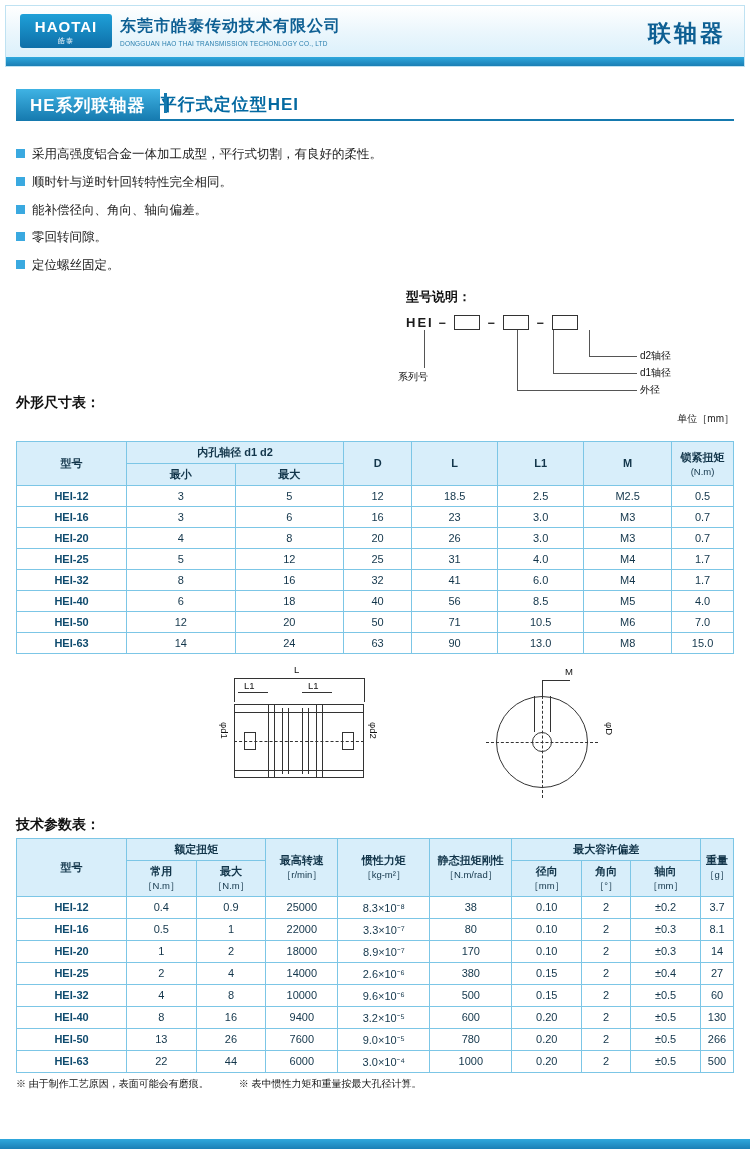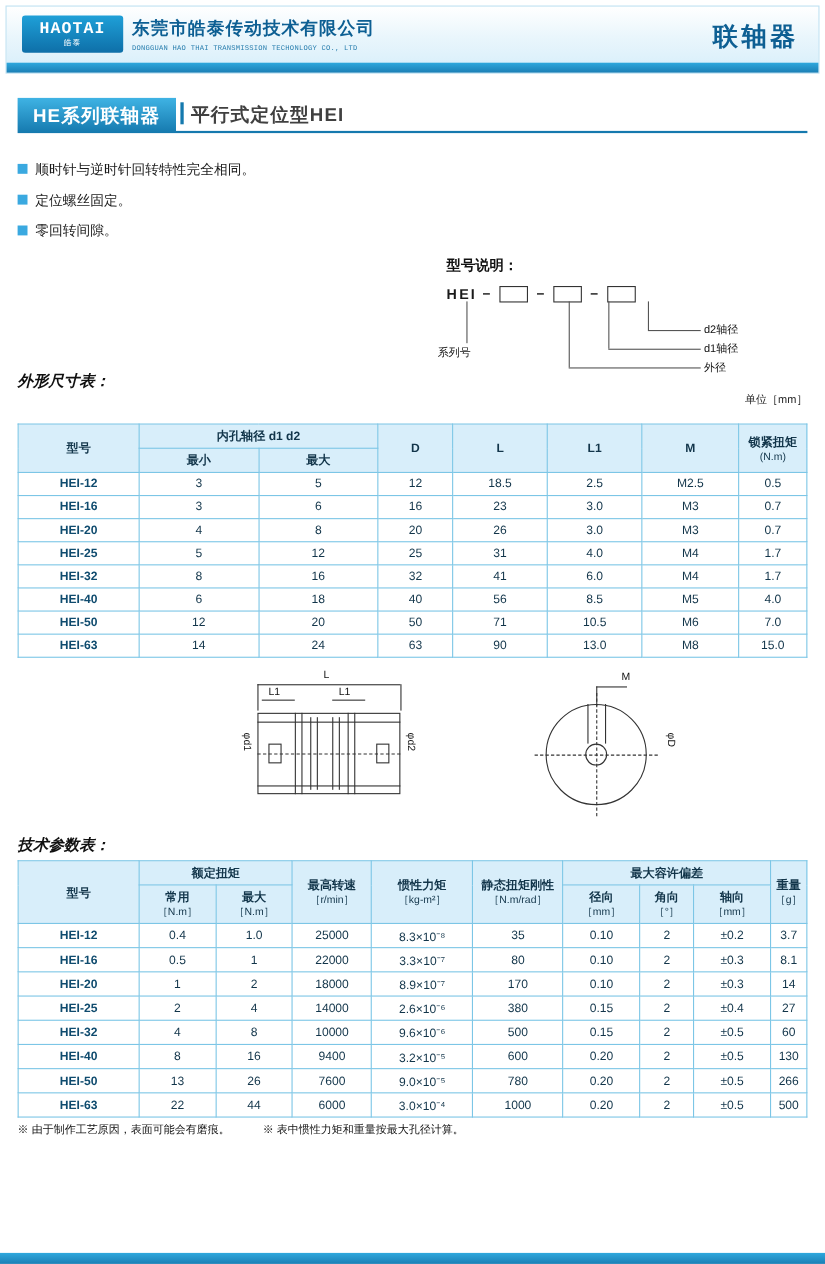--- a/index.html
+++ b/index.html
@@ -19,21 +19,21 @@
     margin:5px 5px 0 5px;
     background:linear-gradient(180deg,#ffffff 0%,#eaf6fc 45%,#d6eefa 100%);
     border:1px solid #bfe2f2;
   }
   .hdr-bottom-bar {
     position:absolute; left:0; right:0; bottom:0; height:9px;
     background:linear-gradient(180deg,#2fa8dd,#1b7fb5);
   }
   .logo-wrap {
     position:absolute; left:14px; top:8px;
-    display:flex; align-items:center; gap:8px;font-family:Liberation Mono, monospace;
+    display:flex; align-items:center; gap:8px;
   }
   .logo-badge {
     width:92px; height:34px;
     background:linear-gradient(180deg,#1fa0d8,#0e6fa8);
     border-radius:3px;
     display:flex; flex-direction:column; align-items:center; justify-content:center;
     color:#fff; line-height:1;
   }
   .logo-badge .lb-main { font-size:15px; font-weight:bold; letter-spacing:1px; }
   .logo-badge .lb-sub { font-size:7px; margin-top:3px; letter-spacing:1px; }
@@ -54,22 +54,22 @@
     display:flex; align-items:stretch; height:32px;
   }
   .title-blue {
     background:linear-gradient(180deg,#3fb3e4,#1579ae);
     color:#fff; font-size:17px; font-weight:bold;
     display:flex; align-items:center; padding:0 14px;
     letter-spacing:1px;
   }
   .title-rest {
     flex:1; border-bottom:2px solid #1579ae;
-    display:flex; align-items:center; padding-left:14px;
-    font-size:17px; font-weight:bold; color:#404040;
+    display:flex; align-items:center; 
+    font-size:17px; font-weight:bold; color:#0369a1;
     letter-spacing:1px;
     position:relative;
   }
   .title-rest:before {
     content:""; position:absolute; left:4px; top:4px; bottom:6px;
     width:3px; background:#1579ae;
   }
 
   
   .top-area { display:flex; margin:14px 16px 0 16px; }
@@ -135,21 +135,21 @@
   .model-core { position:absolute; left:390px; top:26px; display:flex; align-items:center; font-size:13px; font-weight:bold; }
   .model-core .code { letter-spacing:2px; }
   .mbox { width:26px; height:15px; border:1px solid #333; margin:0 3px; }
   .dash { margin:0 2px; }
   .leader-lbl { position:absolute; font-size:10px; color:#111; white-space:nowrap; }
   .leader-v { position:absolute; border-left:1px solid #555; }
   .leader-h { position:absolute; border-top:1px solid #555; }
 
   
   .sec-head {
-    margin:6px 16px 0 16px; font-size:14px; font-weight:bold; color:#111;font-style:italic;
+    margin:6px 16px 0 16px; font-size:14px; font-weight:bold; color:#111;
   }
   .unit-note { text-align:right; margin:0 16px 15px 16px; font-size:10px; color:#222; }
 
   
   table.dt {
     width:718px; margin:0 16px; border-collapse:collapse;
     font-size:11px;
   }
   table.dt th, table.dt td {
     border:1px solid #7cc6e6; text-align:center; padding:3px 2px;
@@ -201,29 +201,37 @@
 <div class="title-row">
   <div class="title-blue">HE系列联轴器</div>
   <div class="title-rest">平行式定位型HEI</div>
 </div>
 
 <div class="top-area">
 
   <div class="features">
     <div class="feat-item">
       <span class="feat-bullet"></span>
+      <span>采用高强度铝合金一体加工成型，平行式切割，有良好的柔性。</span>
+    </div>
+    <div class="feat-item">
+      <span class="feat-bullet"></span>
       <span>顺时针与逆时针回转特性完全相同。</span>
+    </div>
+    <div class="feat-item">
+      <span class="feat-bullet"></span>
+      <span>能补偿径向、角向、轴向偏差。</span>
+    </div>
+    <div class="feat-item">
+      <span class="feat-bullet"></span>
+      <span>零回转间隙。</span>
     </div>
     <div class="feat-item">
       <span class="feat-bullet"></span>
       <span>定位螺丝固定。</span>
-    </div>
-    <div class="feat-item">
-      <span class="feat-bullet"></span>
-      <span>零回转间隙。</span>
     </div>
   </div>
 </div>
 
 <div class="model-block">
   <div class="model-title">型号说明：</div>
   <div class="model-core">
     <span class="code">HEI</span>
     <span class="dash">－</span>
     <span class="mbox"></span>
@@ -440,24 +448,24 @@
       <th>
         <span>轴向</span><br>
         <span class="sub">［mm］</span>
       </th>
     </tr>
   </thead>
   <tbody>
     <tr>
       <td class="model">HEI-12</td>
       <td>0.4</td>
-      <td>1.0</td>
+      <td>0.9</td>
       <td>25000</td>
       <td>8.3×10⁻⁸</td>
-      <td>35</td>
+      <td>38</td>
       <td>0.10</td>
       <td>2</td>
       <td>±0.2</td>
       <td>3.7</td>
     </tr>
     <tr>
       <td class="model">HEI-16</td>
       <td>0.5</td>
       <td>1</td>
       <td>22000</td>

